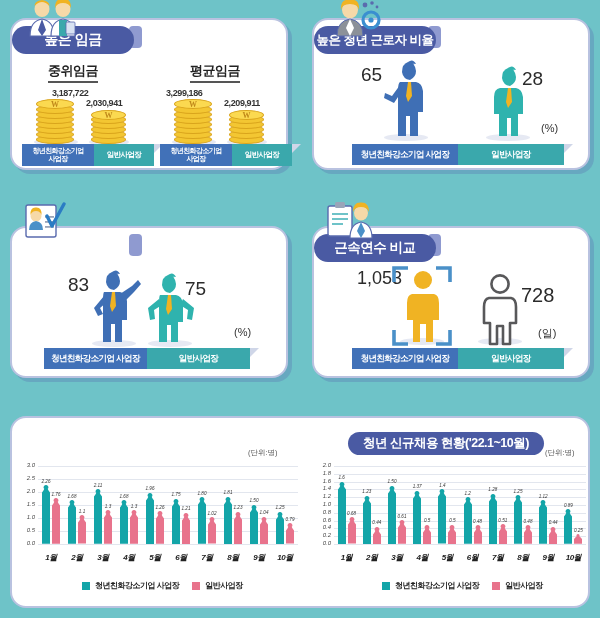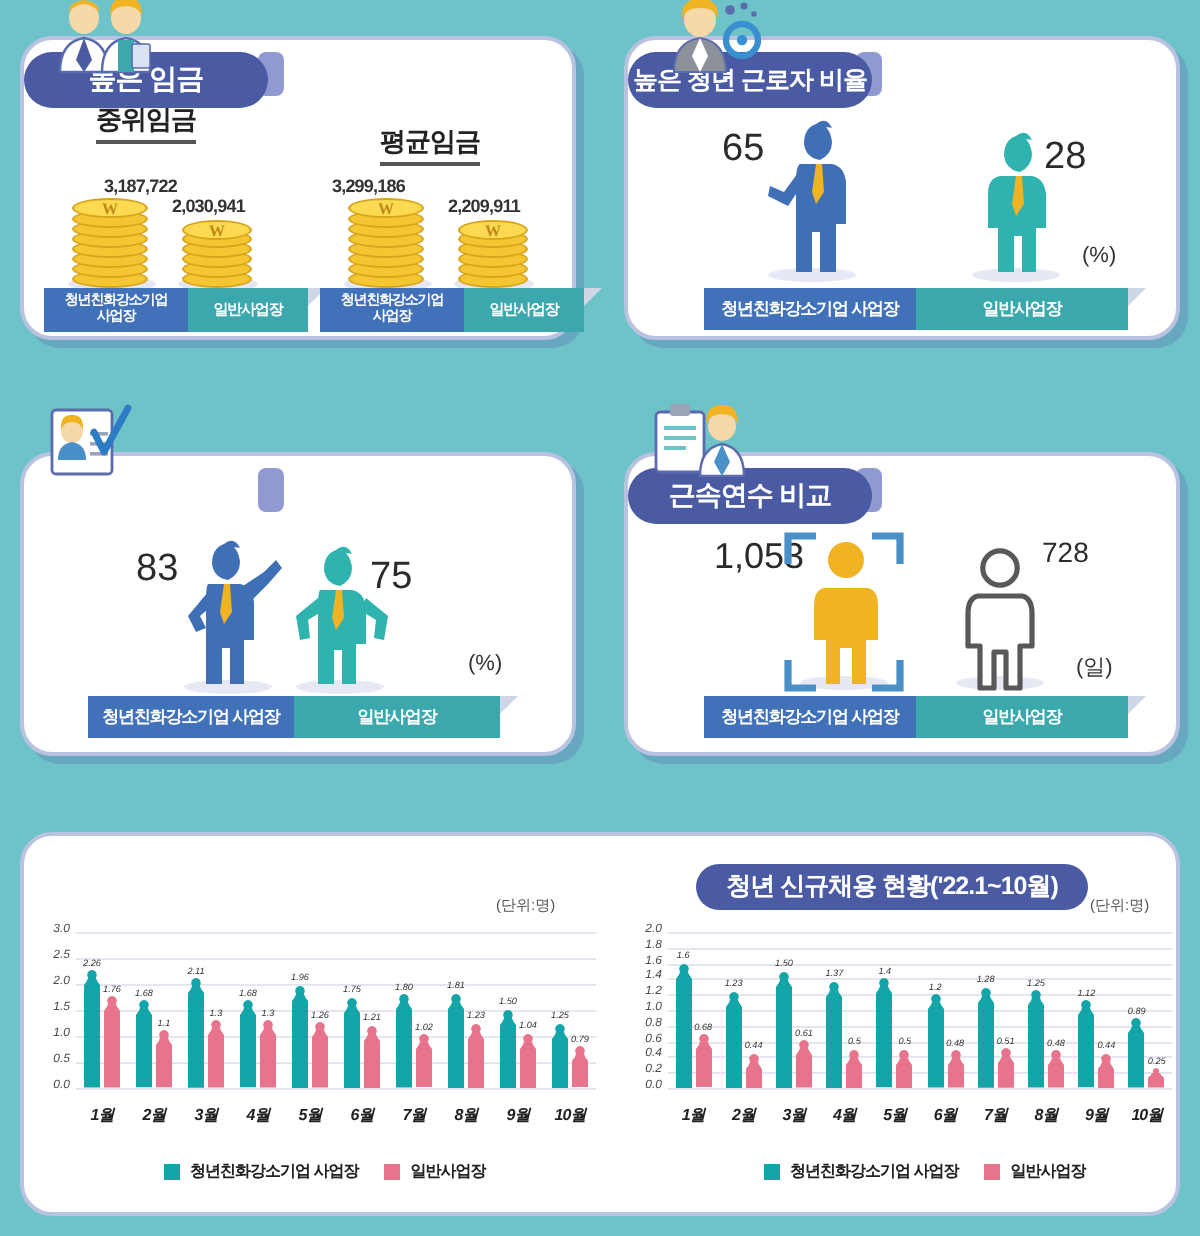--- a/index.html
+++ b/index.html
@@ -161,21 +161,21 @@
     <ellipse cx="41" cy="11" rx="7.5" ry="8" fill="#f6d9a8"></ellipse>
     <path d="M33 10 Q33 0 41 1 Q49 0 49 10 Q47 5 41 5 Q35 5 33 10Z" fill="#f0b323"></path>
     <path d="M29 38 Q29 23 41 21 Q53 23 53 38Z" fill="#ffffff" stroke="#5a6bae" stroke-width="1.2"></path>
     <rect x="37" y="22" width="8" height="16" fill="#3aa8ac"></rect>
     <rect x="44" y="24" width="9" height="12" rx="1" fill="#d8e2f2" stroke="#5a6bae" stroke-width=".8"></rect>
   </svg>
 
   <div class="title-notch" style="left:129px;top:26px;"></div>
   <div class="card-title" style="left:12px;top:26px;width:122px;height:28px;font-size:14px;">높은 임금</div>
 
-  <div class="sub-title" style="left:48px;top:51px;font-size:13px;">중위임금</div>
+  <div class="sub-title" style="left:48px;top:62px;font-size:13px;">중위임금</div>
 
   <div class="val-label" style="left:28px;top:88px;font-size:9px;margin-left:24px;">3,187,722</div>
   <div class="coin-shadow" style="left:34px;top:138px;width:44px;height:8px;"></div>
   <div class="coin-stack" style="left:36px;top:99px;width:38px;height:44px;">
     <div class="coin" style="top:36px;width:38px;height:9px;"></div>
     <div class="coin" style="top:31px;width:38px;height:9px;"></div>
     <div class="coin" style="top:26px;width:38px;height:9px;"></div>
     <div class="coin" style="top:21px;width:38px;height:9px;"></div>
     <div class="coin" style="top:16px;width:38px;height:9px;"></div>
     <div class="coin" style="top:11px;width:38px;height:9px;"></div>
@@ -365,21 +365,21 @@
     <path d="M2 16 L2 2 L16 2" stroke="#4a90c8" stroke-width="3.6" fill="none"></path>
     <path d="M58 16 L58 2 L44 2" stroke="#4a90c8" stroke-width="3.6" fill="none"></path>
     <path d="M2 64 L2 78 L16 78" stroke="#4a90c8" stroke-width="3.6" fill="none"></path>
     <path d="M58 64 L58 78 L44 78" stroke="#4a90c8" stroke-width="3.6" fill="none"></path>
   </svg>
   <svg class="person" style="left:402px;top:270px;" width="42" height="74" viewBox="0 0 42 74">
     <circle cx="21" cy="10" r="9" fill="#f0b323"></circle>
     <path d="M10 24 L32 24 Q37 25 37 33 L37 50 L31 50 L31 72 L24 72 L24 54 L18 54 L18 72 L11 72 L11 50 L5 50 L5 33 Q5 25 10 24Z" fill="#f0b323"></path>
   </svg>
 
-  <div class="big-num" style="left:521px;top:268px;font-size:14px;">728</div>
+  <div class="big-num" style="left:521px;top:284px;font-size:20px;">728</div>
   <div class="p-shadow" style="left:478px;top:338px;width:44px;height:7px;"></div>
   <svg class="person" style="left:478px;top:274px;" width="44" height="72" viewBox="0 0 44 72">
     <circle cx="22" cy="10" r="8.6" fill="#ffffff" stroke="#58585a" stroke-width="2.6"></circle>
     <path d="M11 24 L33 24 Q38 25 38 33 L38 49 L32 49 L32 70 L25 70 L25 52 L19 52 L19 70 L12 70 L12 49 L6 49 L6 33 Q6 25 11 24Z" fill="#ffffff" stroke="#58585a" stroke-width="2.6" stroke-linejoin="round"></path>
   </svg>
 
   <div class="unit" style="left:538px;top:326px;font-size:11px;">(일)</div>
 
   <div class="pill-row" style="left:352px;top:348px;">
     <div class="pill blue" style="width:106px;height:21px;font-size:8.5px;">청년친화강소기업 사업장</div>

